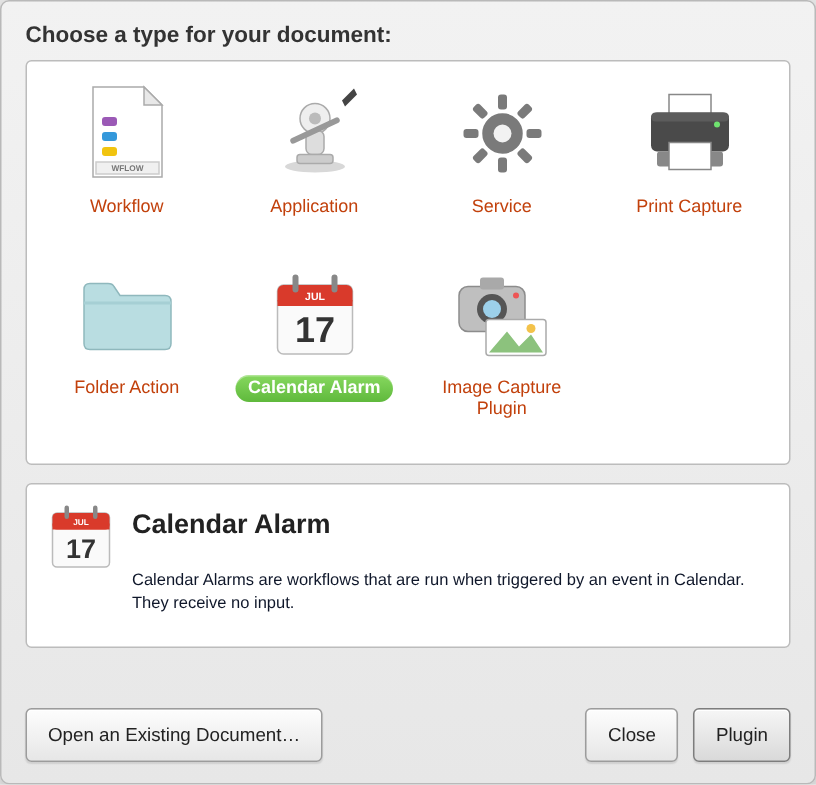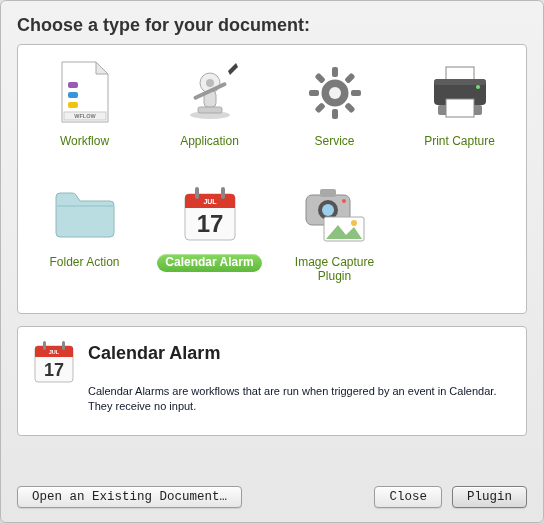--- a/index.html
+++ b/index.html
@@ -15,21 +15,21 @@
     position: relative;
     width: 544px; height: 523px;
     background: linear-gradient(#f2f2f2, #e7e7e7);
     border: 1px solid #b9b9b9;
     border-radius: 6px;
     box-shadow: 0 4px 18px rgba(0,0,0,.25);
     padding: 14px 16px 16px 16px;
   }
   .prompt {
     font-weight: bold;
-    font-size: 18px;
+    font-size: 15px;
     color: #333;
     margin-bottom: 8px;
   }
   .type-box {
     background: #fff;
     border: 1px solid #bcbcbc;
     border-radius: 4px;
     height: 270px;
     padding: 6px 6px 10px 6px;
   }
@@ -51,21 +51,21 @@
     cursor: pointer;
     user-select: none;
   }
   .icon-wrap {
     width: 72px; height: 72px;
     display: flex; align-items: center; justify-content: center;
   }
   .label {
     margin-top: 4px;
     font-size: 12px;
-    color: #4d7c0f;
+    color: #c2410c;
     text-align: center;
     padding: 2px 8px;
     border-radius: 10px;
     line-height: 1.15;
   }
   .label.selected {
     background: linear-gradient(#87d85f, #5fb93c);
     color: #fff;
     font-weight: 600;
     box-shadow: inset 0 1px 0 rgba(255,255,255,.35);
@@ -86,24 +86,24 @@
   .desc-body { font-size: 11px; color:#0f172a; line-height: 1.35; margin-top: 20px; }
   .button-row {
     position: absolute;
     left: 16px; right: 16px; bottom: 14px;
     display: flex;
     align-items: center;
     gap: 10px;
   }
   .spacer { flex: 1 1 auto; }
   button.aqua {
-    font-family: Liberation Mono, monospace;
+    font-family: Liberation Sans, sans-serif;
     font-size: 12.5px;
     color: #222;
-    height: 22px;
+    height: 36px;
     padding: 0 14px;
     border-radius: 4px;
     border: 1px solid #9c9c9c;
     background: linear-gradient(#fdfdfd, #e6e6e6);
     box-shadow: inset 0 1px 0 #fff, 0 1px 1px rgba(0,0,0,.1);
     cursor: pointer;
     white-space: nowrap;
   }
   button.aqua.default {
     background: linear-gradient(#f6f6f6, #d9d9d9);

